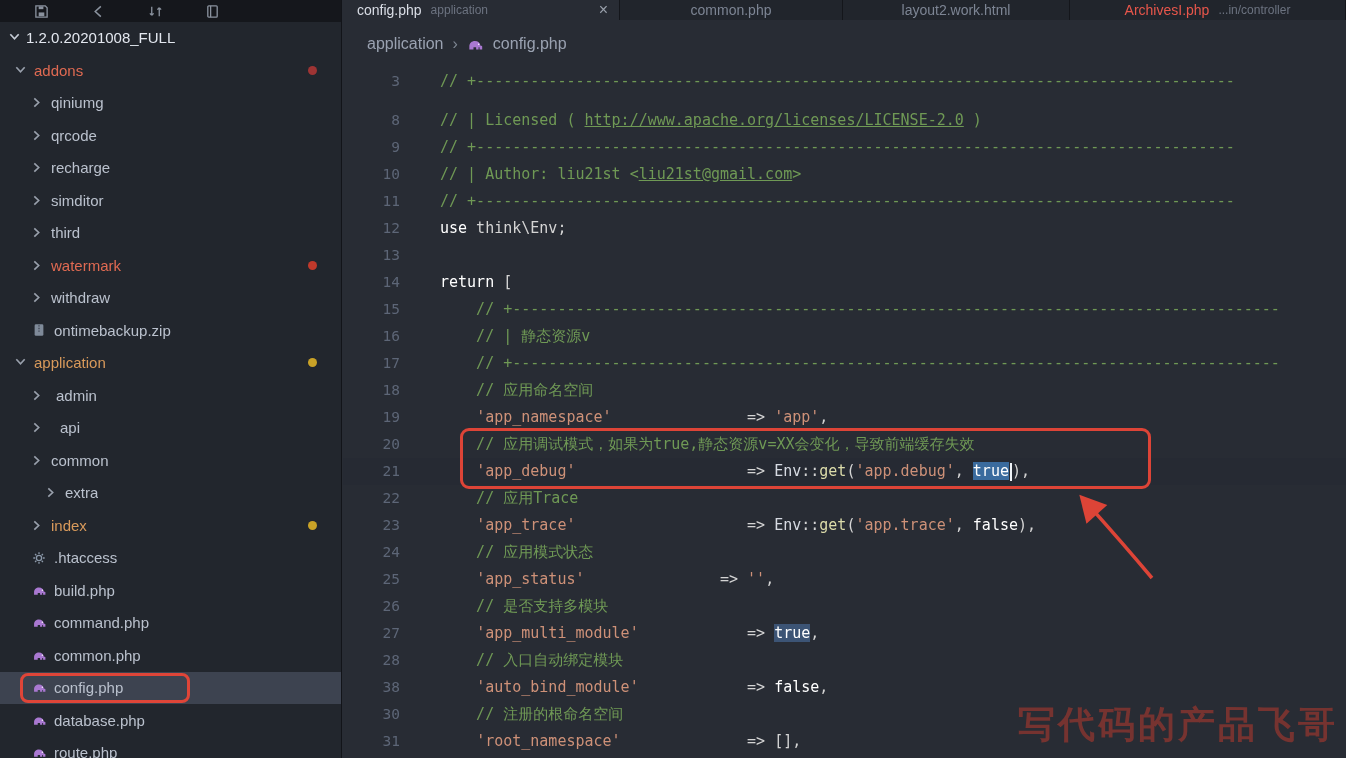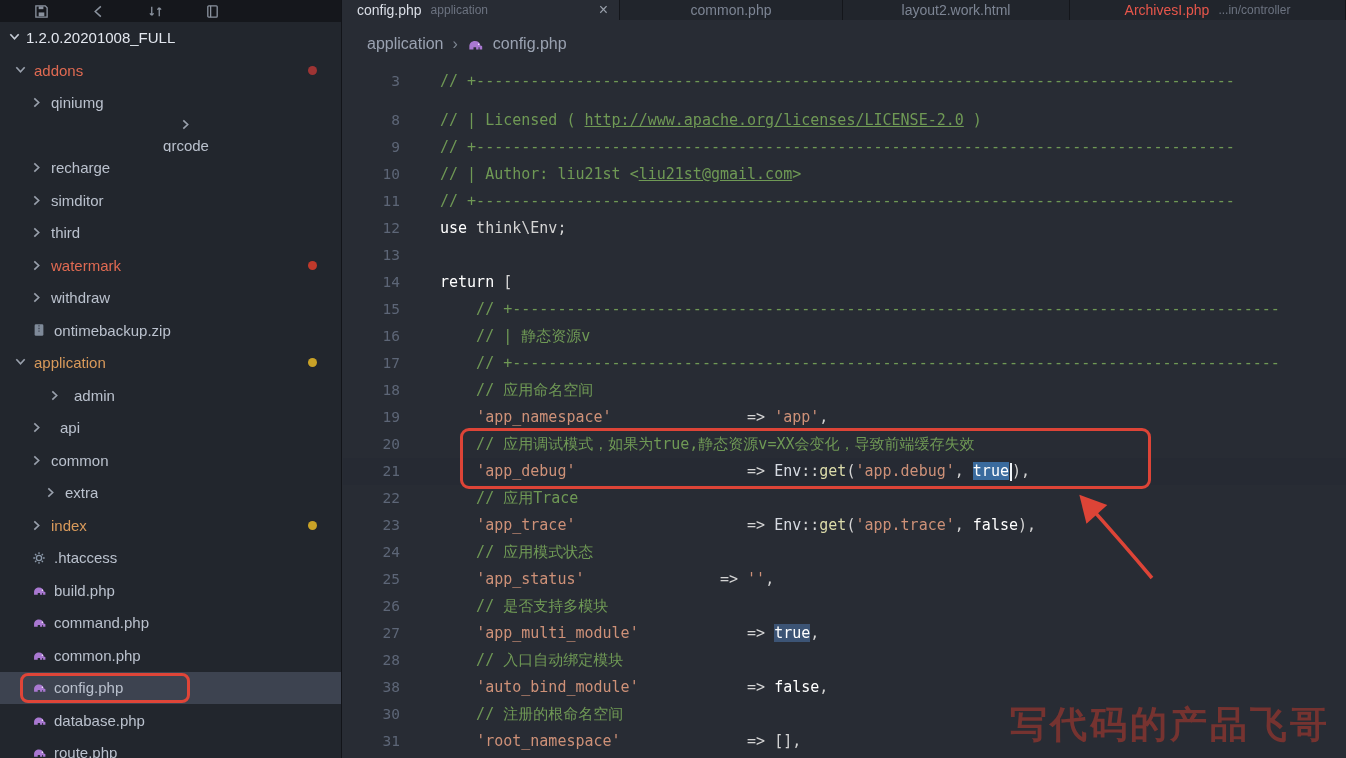--- a/index.html
+++ b/index.html
@@ -66,21 +66,21 @@
   .tok-pl  { color:#d4d4d4; }
   .tok-sel { background:#3a6b9e; }
   .tok-match { background:rgba(84,134,198,.45); }
   .cursor { display:inline-block; width:2px; height:18px; background:#eef2f7;
     vertical-align:middle; margin-left:1px; }
   
   .annotation-layer { position:absolute; inset:0; pointer-events:none; }
   .ed-box { position:absolute; left:460px; top:428px; width:691px; height:61px;
     border:3px solid #dd4437; border-radius:9px; }
   .arrow-svg { position:absolute; inset:0; }
-  .watermark { position:absolute; right:16px; bottom:8px; font-size:37px; font-weight:bold;
+  .watermark { position:absolute; right:8px; bottom:8px; font-size:37px; font-weight:bold;
     letter-spacing:3px; color:rgba(195,58,44,0.5); font-family:"DejaVu Sans", sans-serif; }
 </style>
 </head>
 <body>
 
 <div class="app">
 
   <div class="sidebar">
     <div class="side-toolbar">
       <span class="tico">
@@ -126,21 +126,21 @@
           <span class="dot" style="background: rgb(158, 52, 52);"></span>
         </div>
         <div class="tree-row" style="padding-left: 31px;">
           <span class="chev">
             <svg width="11" height="11" viewBox="0 0 10 10">
               <path d="M3 1.2 7 5 3 8.8" fill="none" stroke="#99a0ac" stroke-width="1.5"></path>
             </svg>
           </span>
           <span class="tlabel">qiniumg</span>
         </div>
-        <div class="tree-row" style="padding-left: 31px; flex-direction: column;">
+        <div class="tree-row" style="padding-left: 31px;">
           <span class="chev">
             <svg width="11" height="11" viewBox="0 0 10 10">
               <path d="M3 1.2 7 5 3 8.8" fill="none" stroke="#99a0ac" stroke-width="1.5"></path>
             </svg>
           </span>
           <span class="tlabel">qrcode</span>
         </div>
         <div class="tree-row" style="padding-left: 31px;">
           <span class="chev">
             <svg width="11" height="11" viewBox="0 0 10 10">
@@ -193,21 +193,21 @@
         </div>
         <div class="tree-row" style="padding-left: 14px;">
           <span class="chev open">
             <svg width="11" height="11" viewBox="0 0 10 10">
               <path d="M3 1.2 7 5 3 8.8" fill="none" stroke="#99a0ac" stroke-width="1.5"></path>
             </svg>
           </span>
           <span class="tlabel" style="color: rgb(217, 154, 91);">application</span>
           <span class="dot" style="background: rgb(201, 162, 39);"></span>
         </div>
-        <div class="tree-row" style="padding-left: 49px; gap: 12px;">
+        <div class="tree-row" style="padding-left: 31px; gap: 12px;">
           <span class="chev">
             <svg width="11" height="11" viewBox="0 0 10 10">
               <path d="M3 1.2 7 5 3 8.8" fill="none" stroke="#99a0ac" stroke-width="1.5"></path>
             </svg>
           </span>
           <span class="tlabel">admin</span>
         </div>
         <div class="tree-row" style="padding-left: 31px; gap: 16px;">
           <span class="chev">
             <svg width="11" height="11" viewBox="0 0 10 10">

